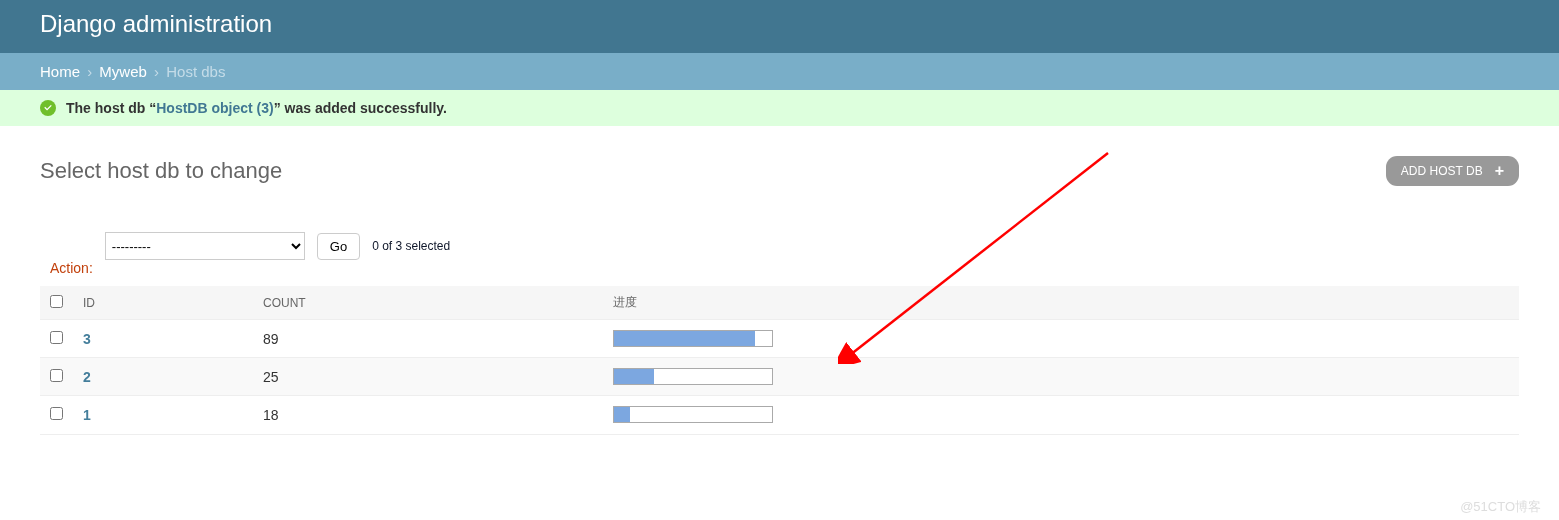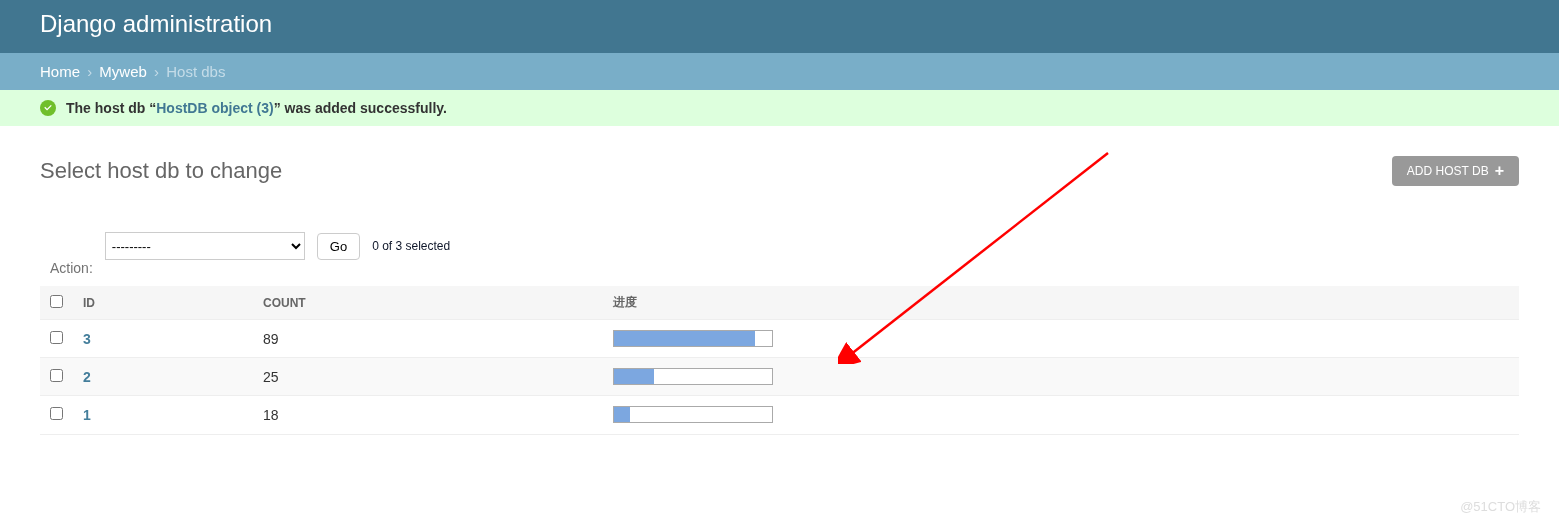--- a/index.html
+++ b/index.html
@@ -21,34 +21,34 @@
   .messagelist { background: #dfd; padding: 10px 40px; font-size: 14px; color: #333; display: flex; align-items: center; font-weight: bold; }
   .messagelist .icon-ok { width: 16px; height: 16px; background: #70bf2b; border-radius: 50%; margin-right: 10px; display: inline-flex; align-items: center; justify-content: center; }
   .messagelist .icon-ok svg { width: 10px; height: 10px; fill: #fff; }
   .messagelist a { color: #417893; text-decoration: none; }
   
   
   #content { padding: 20px 40px; }
   .content-header { display: flex; justify-content: space-between; align-items: center; margin: 10px 0 20px 0; }
   h1 { font-size: 22px; font-weight: 300; color: #666; }
   
-  .addlink { background: #999; color: #fff; padding: 8px 15px; border-radius: 4px; font-size: 12px; text-decoration: none; display: inline-flex; align-items: center; gap: 6px; font-weight: 400; }
+  .addlink { background: #999; color: #fff; padding: 8px 15px; border-radius: 11px; font-size: 12px; text-decoration: none; display: inline-flex; align-items: center; gap: 12px; font-weight: 400; }
   .addlink .plus { font-weight: bold; font-size: 16px; line-height: 12px; }
   
   
   .actions { padding: 10px; background: #fff; display: flex; align-items: center; gap: 12px; margin-bottom: 0; border: none; }
-  .actions label { color: #737373; font-size: 14px; margin-top: 44px; }
+  .actions label { color: #c2410c; font-size: 14px; margin-top: 44px; }
   .actions select { padding: 4px 2px; border: 1px solid #ccc; min-width: 200px; font-size: 13px; background: #fff; height: 28px; }
   .actions button { padding: 5px 12px; border: 1px solid #ccc; border-radius: 4px; background: #fff; font-size: 13px; cursor: pointer; }
   .action-counter { color: #0f172a; font-size: 12px; }
   
   
   #result_list { width: 100%; border-collapse: collapse; }
   #result_list thead th { background: #f6f6f6; padding: 8px 10px; text-align: left; font-size: 12px; color: #666; border-bottom: 1px solid #eee; font-weight: normal; }
-  #result_list thead th .text { font-weight: bold; margin-top: 19px; }
+  #result_list thead th .text { font-weight: normal; margin-top: 19px; }
   #result_list tbody td, #result_list tbody th { padding: 10px; border-bottom: 1px solid #eee; font-size: 14px; text-align: left; font-weight: normal; }
   #result_list tbody tr.row1 { background: #fff; }
   #result_list tbody tr.row2 { background: #f9f9f9; }
   #result_list a { color: #447e9b; text-decoration: none; font-weight: bold; }
   #result_list .action-checkbox-column { width: 30px; text-align: center; }
   #result_list .action-checkbox { width: 30px; text-align: center; }
   #result_list input[type="checkbox"] { margin: 0; }
   .col-id { width: 180px; }
   .col-count { width: 350px; }
   

